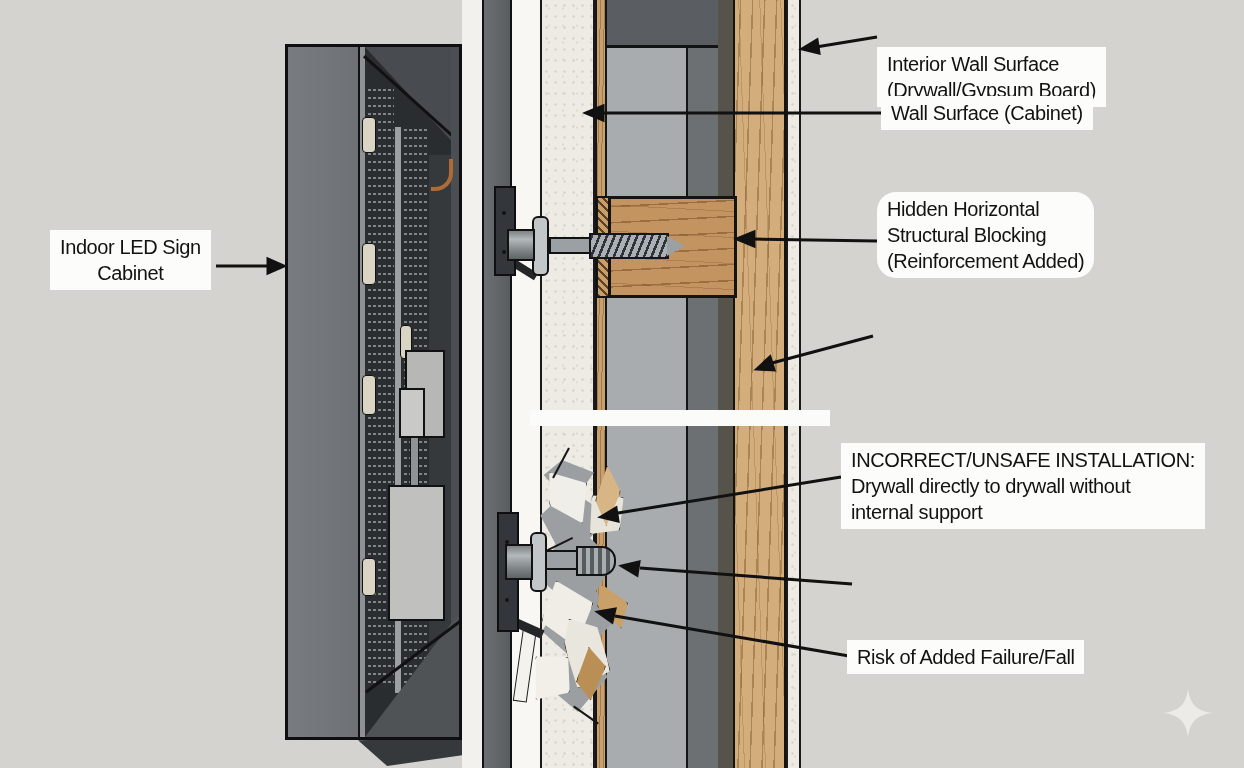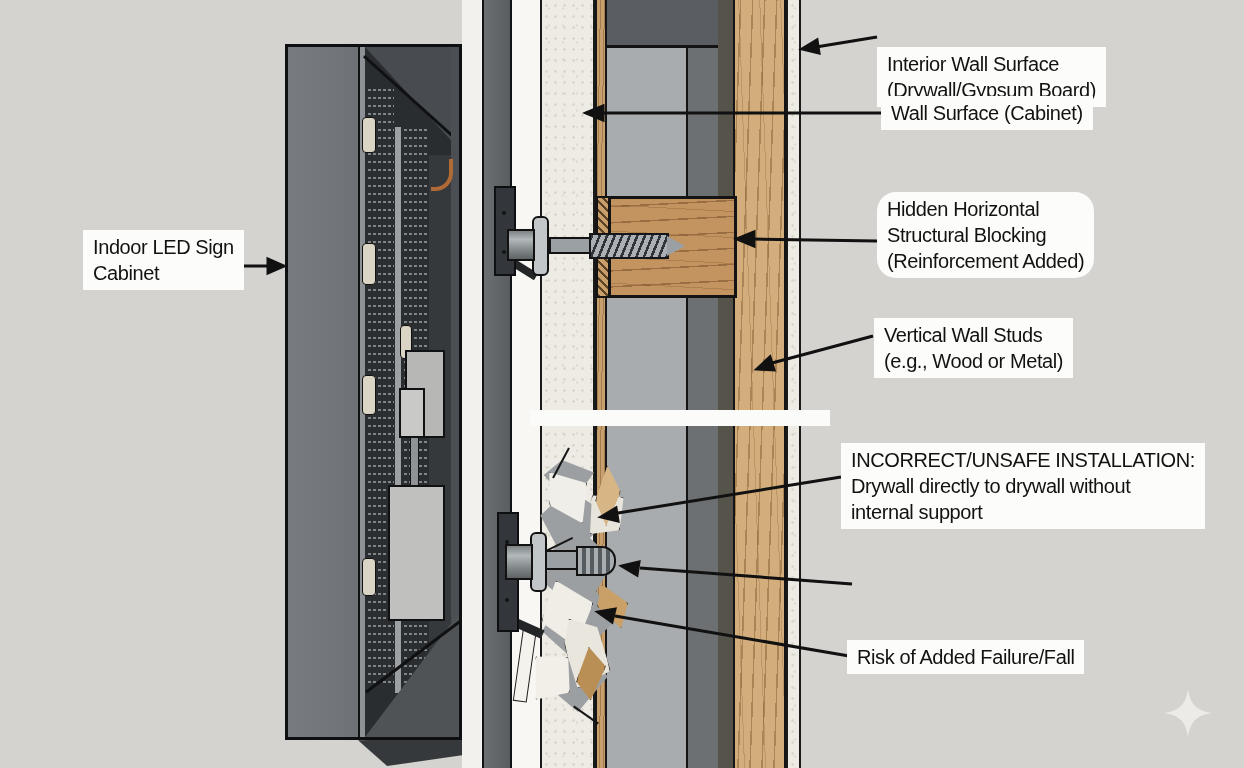--- a/index.html
+++ b/index.html
@@ -177,28 +177,26 @@
     <g stroke="#111" stroke-width="3" fill="#111">
       <line x1="852" y1="584" x2="640" y2="568"></line>
         <polygon points="622,566 639,562 637,575"></polygon>
     </g>
     <g stroke="#111" stroke-width="3" fill="#111">
       <line x1="849" y1="656" x2="615" y2="616"></line>
         <polygon points="598,612 615,609 612,622"></polygon>
     </g>
   </svg>
 
-  <div class="label" style="left:50px;top:230px;text-align:left;margin-left:33px;">Indoor LED Sign
+  <div class="label" style="left:50px;top:230px;text-align:center;">Indoor LED Sign
 Cabinet</div>
   <div class="label" style="left:877px;top:3px;margin-top:44px;">Interior Wall Surface
 (Drywall/Gypsum Board)</div>
   <div class="label" style="left:881px;top:96px;">Wall Surface (Cabinet)</div>
   <div class="label" style="left:877px;top:192px;border-radius:19px;">Hidden Horizontal
 Structural Blocking
 (Reinforcement Added)</div>
-  <div class="label" style="left:874px;top:318px;">Vertical Wall Studs
-(e.g., Wood or Metal)</div>
   <div class="label" style="left:841px;top:443px;">INCORRECT/UNSAFE INSTALLATION:
 Drywall directly to drywall without
 internal support</div>
   <div class="label" style="left:847px;top:640px;">Risk of Added Failure/Fall</div>
 
 </div>
 
 </body></html>

